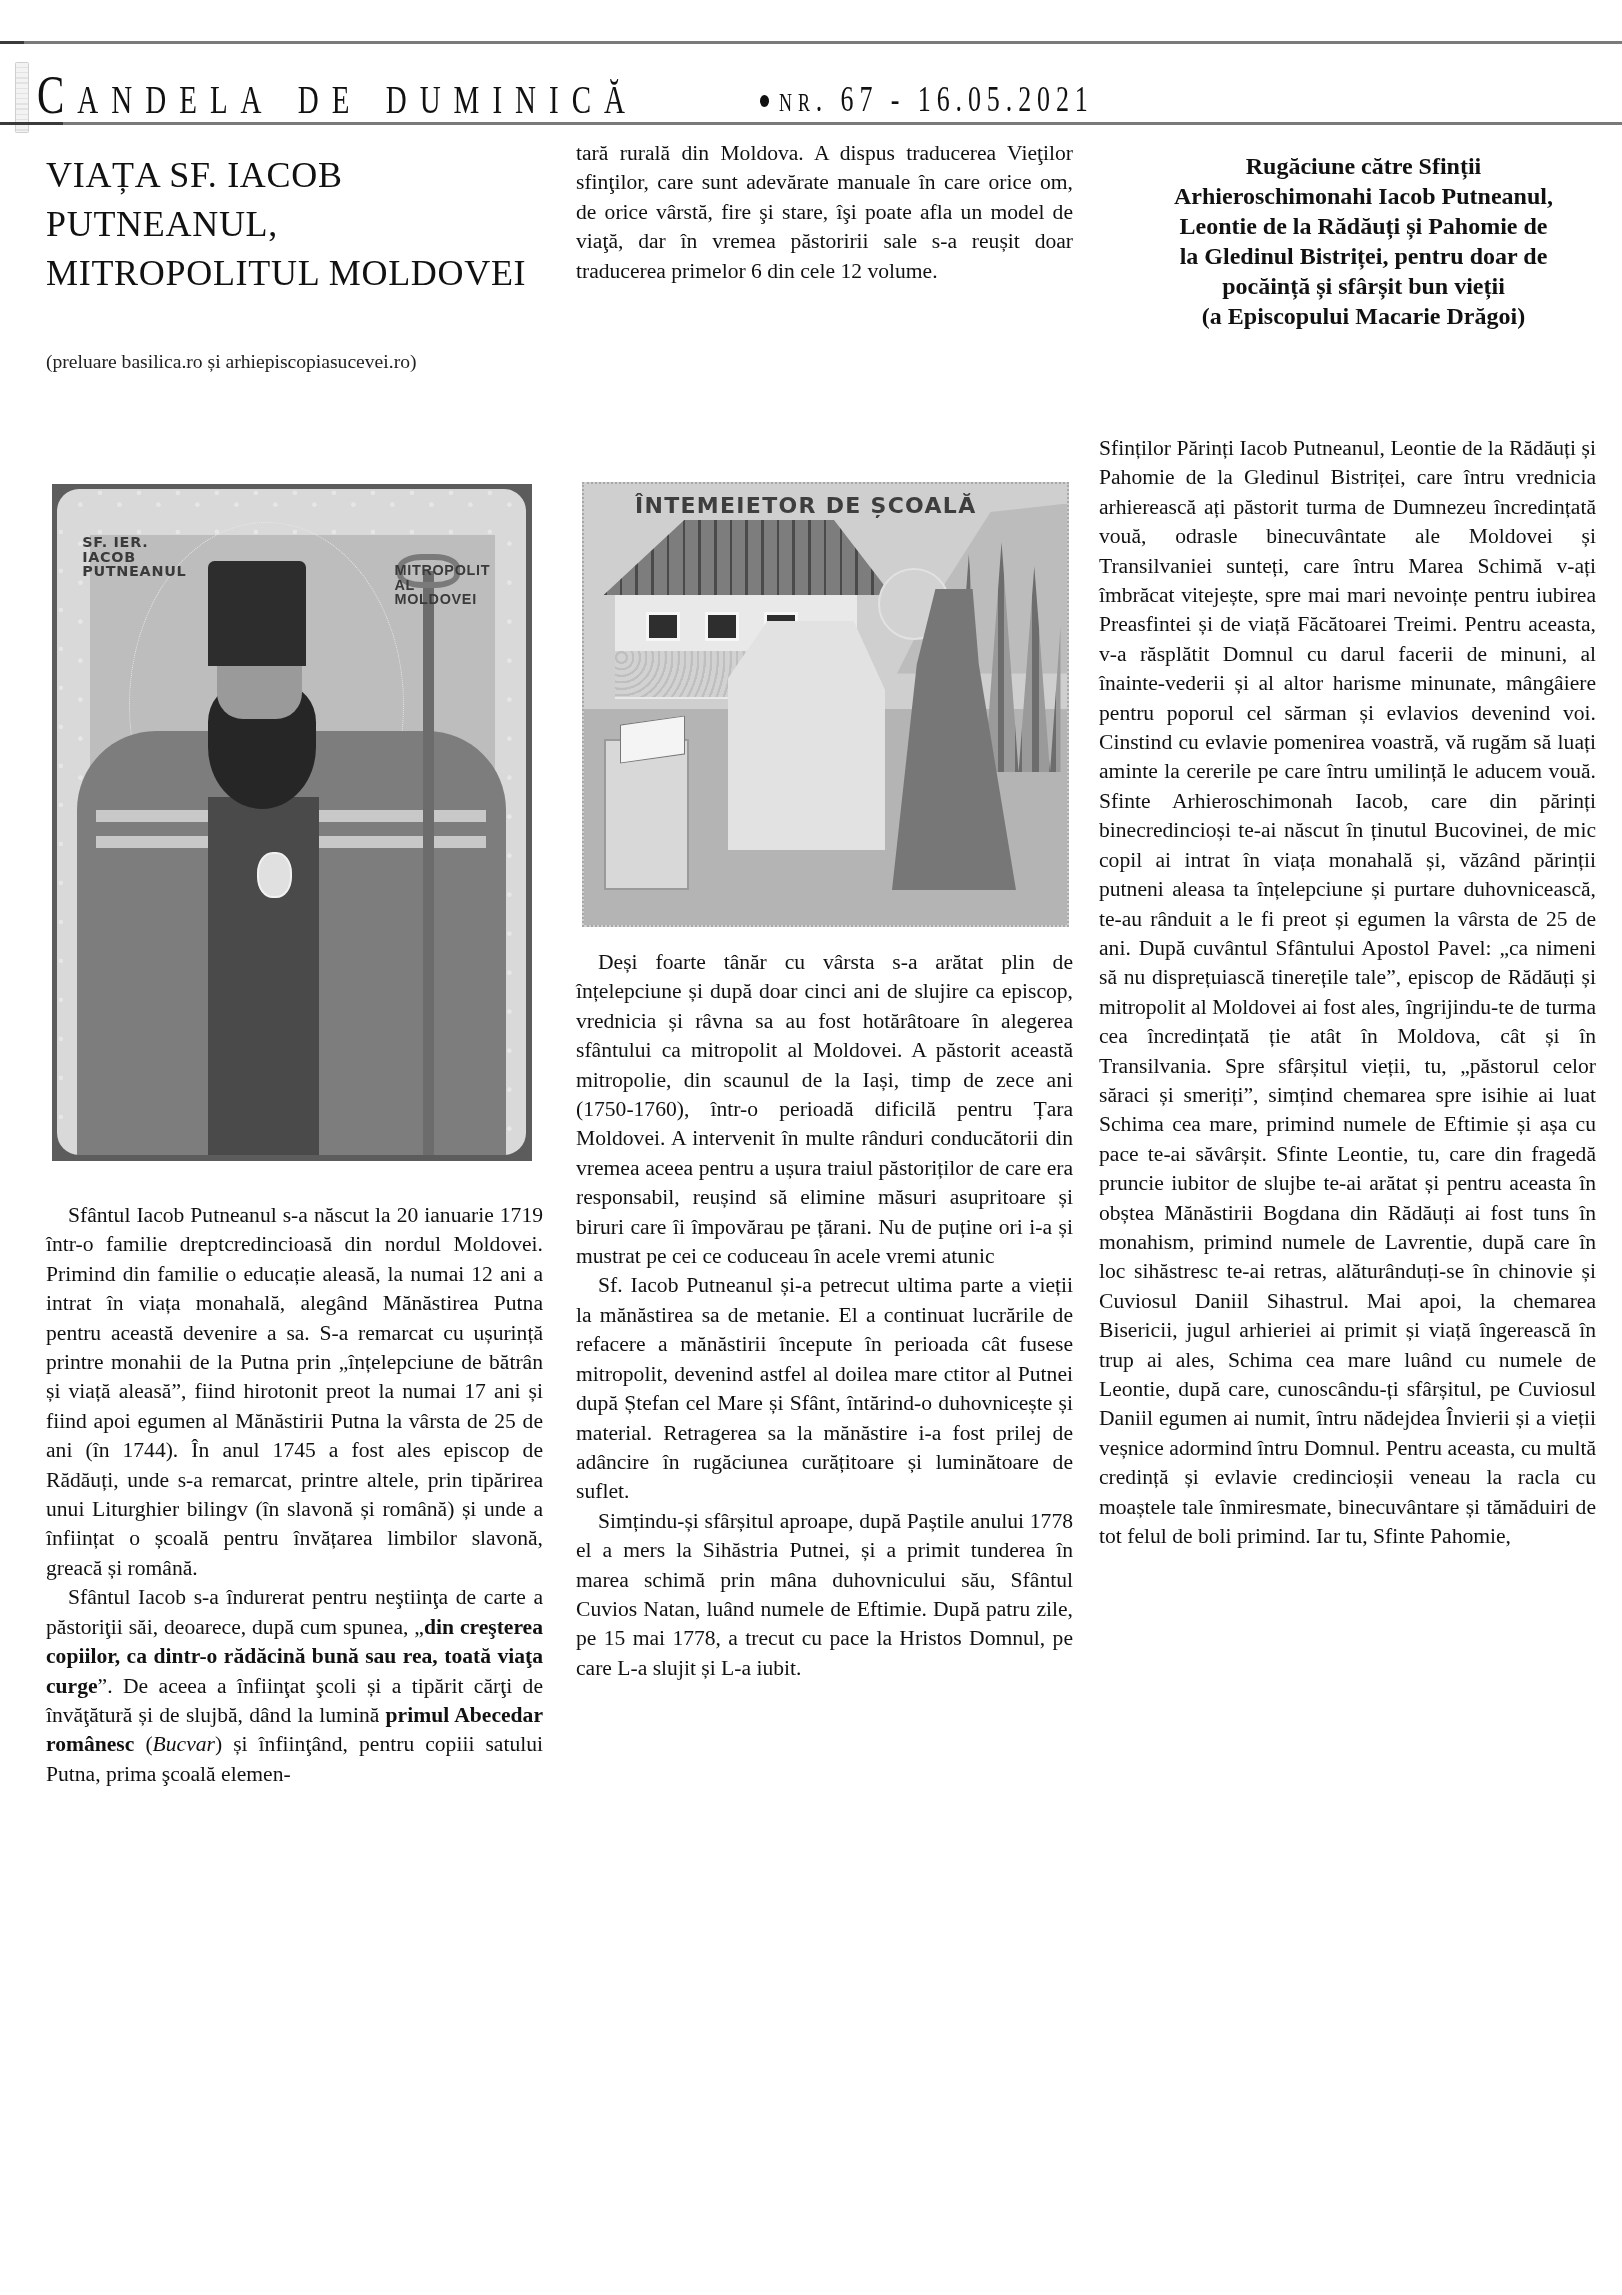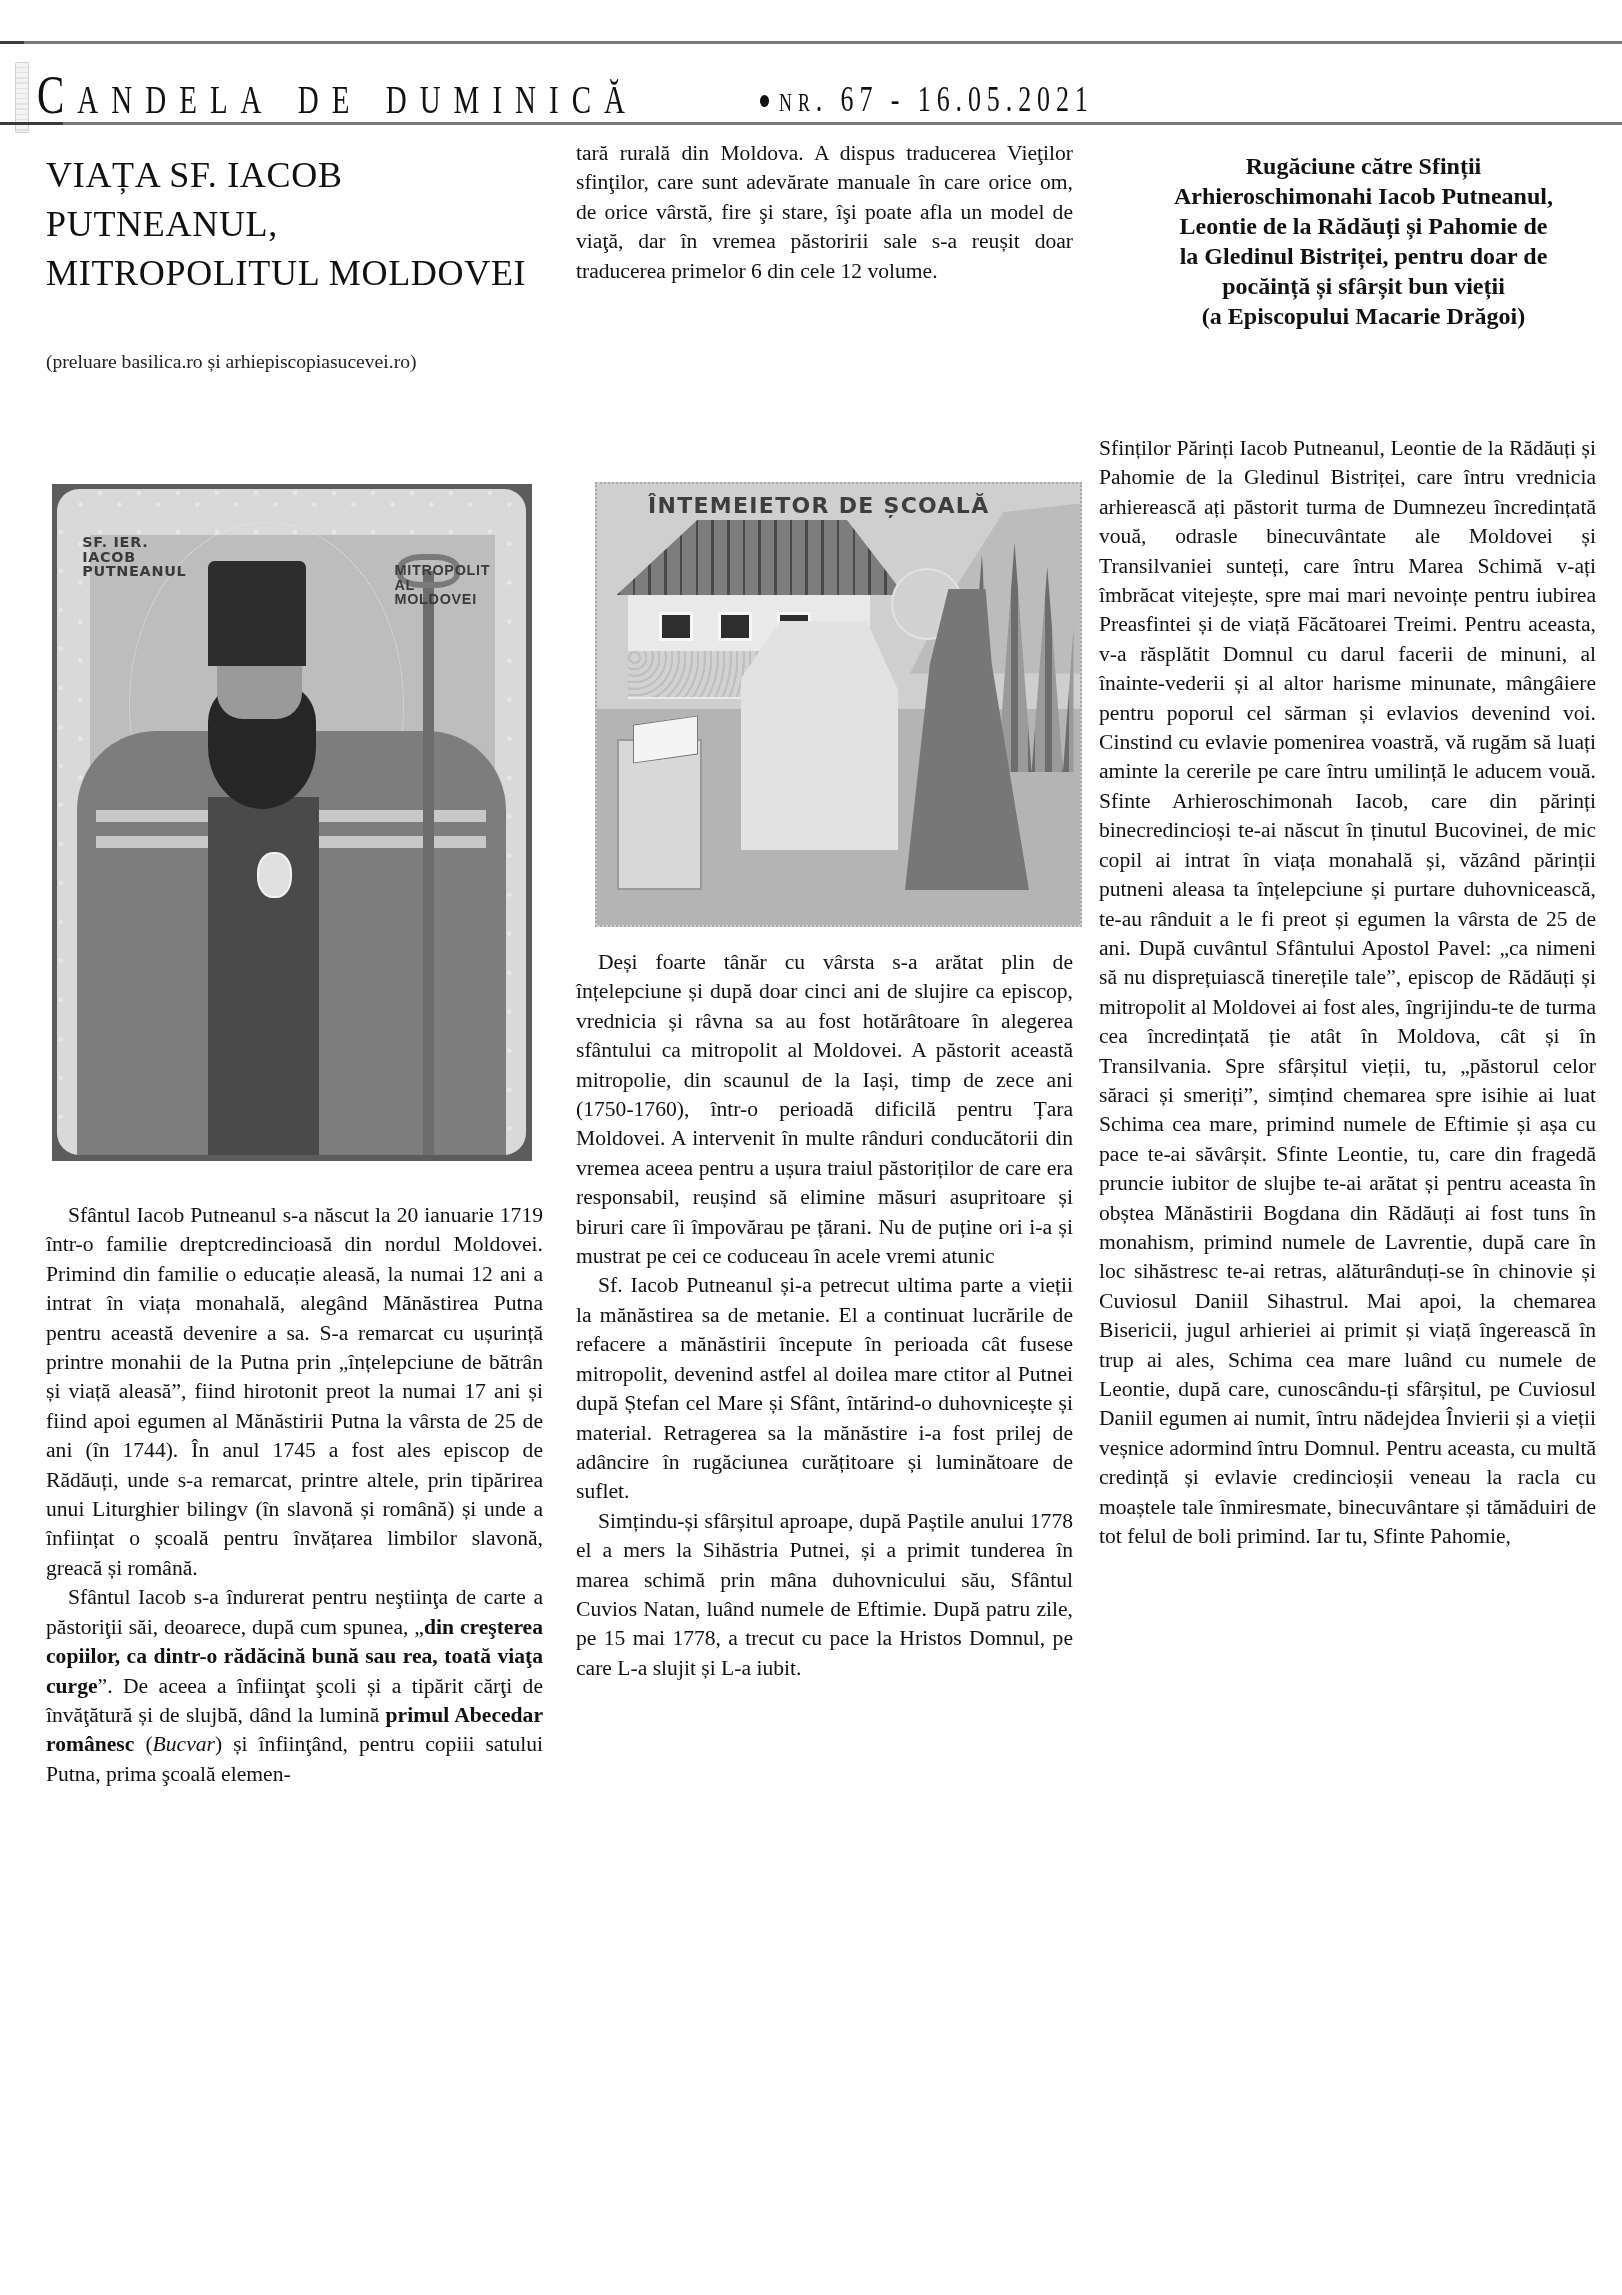--- a/index.html
+++ b/index.html
@@ -45,21 +45,21 @@
   .icon-robe { position: absolute; left: 19.6px; top: 242px; right: 19.6px; bottom: 0; background: #7d7d7d; border-radius: 79px 79px 0 0; }
   .icon-omophor { position: absolute; left: 151px; top: 308px; width: 111px; bottom: 0; background: #4a4a4a; }
   .icon-stripe { position: absolute; left: 19.6px; right: 19.6px; height: 11.8px; background: #c8c8c8; }
   .icon-staff { position: absolute; left: 366px; top: 82px; width: 10.5px; bottom: 0; background: #6c6c6c; }
   .icon-staff-top { position: absolute; left: 340px; top: 65px; width: 63px; height: 34px; border: 6.5px solid #7a7a7a; border-radius: 40%; }
   .icon-medallion { position: absolute; left: 200px; top: 363px; width: 35px; height: 46px; border-radius: 45%; background: #e0e0e0; border: 2.6px solid #f2f2f2; }
   .icon-caption-l { position: absolute; left: 25px; top: 46px; font-size: 14.4px; line-height: 14.4px; color: #3a3a3a; font-weight: bold; font-family: "DejaVu Sans", sans-serif; letter-spacing: 0.7px; }
   .icon-caption-r { position: absolute; right: 33px; top: 46px; font-size: 14.4px; line-height: 14.4px; color: #3a3a3a; font-weight: bold; font-family: Liberation Sans, sans-serif; text-align: left; letter-spacing: 0.7px; margin-top: 28px; }
 
   
-  .fresco { position: absolute; left: 595px; top: 482px; width: 487px; height: 445px; background: #cfcfcf; border: 2px dotted #a8a8a8; overflow: hidden; }
+  .fresco { position: absolute; left: 582px; top: 482px; width: 487px; height: 445px; background: #cfcfcf; border: 2px dotted #a8a8a8; overflow: hidden; }
   .fresco-title { position: absolute; left: 51px; top: 9.2px; font-size: 22px; font-family: "DejaVu Sans", sans-serif; font-weight: bold; color: #3e3e3e; letter-spacing: 1.3px; }
   .fr-mountain { position: absolute; right: 0; top: 19.6px; width: 170px; height: 170px; background: #bcbcbc; clip-path: polygon(20% 60%, 55% 5%, 100% 0, 100% 100%, 0 100%); }
   .fr-trees { position: absolute; right: 6.5px; top: 46px; width: 131px; height: 242px; background: repeating-linear-gradient(90deg, #6d6d6d 0 6.5px, #9a9a9a 6.5px 17px); clip-path: polygon(0 100%, 8% 20%, 18% 100%, 30% 10%, 42% 100%, 55% 5%, 68% 100%, 80% 15%, 92% 100%, 100% 40%, 100% 100%); }
   .fr-roof { position: absolute; left: 19.6px; top: 36px; width: 288px; height: 75px; background: repeating-linear-gradient(90deg,#4a4a4a 0 2.6px,#7d7d7d 2.6px 15.7px); clip-path: polygon(28% 0, 80% 0, 100% 100%, 0 100%); }
   .fr-house { position: absolute; left: 31px; top: 110px; width: 242px; height: 105px; background: #e9e9e9; }
   .fr-win { position: absolute; top: 128px; width: 34px; height: 29px; background: #2e2e2e; border: 3.9px solid #f6f6f6; }
   .fr-base { position: absolute; left: 31px; top: 167px; width: 242px; height: 46px; background: repeating-radial-gradient(circle at 6.5px 6.5px, #d2d2d2 0 3.9px, #bfbfbf 4.6px 6.5px); }
   .fr-ground { position: absolute; left: 0; right: 0; bottom: 0; height: 216px; background: #b4b4b4; }
   .fr-saint { position: absolute; left: 308px; top: 105px; width: 124px; height: 301px; background: #777; clip-path: polygon(35% 0, 65% 0, 70% 25%, 100% 100%, 0 100%, 20% 25%); }
   .fr-saint-halo { position: absolute; left: 294px; top: 84px; width: 72px; height: 72px; border-radius: 50%; border: 2px solid #e2e2e2; background: #d2d2d2; }

